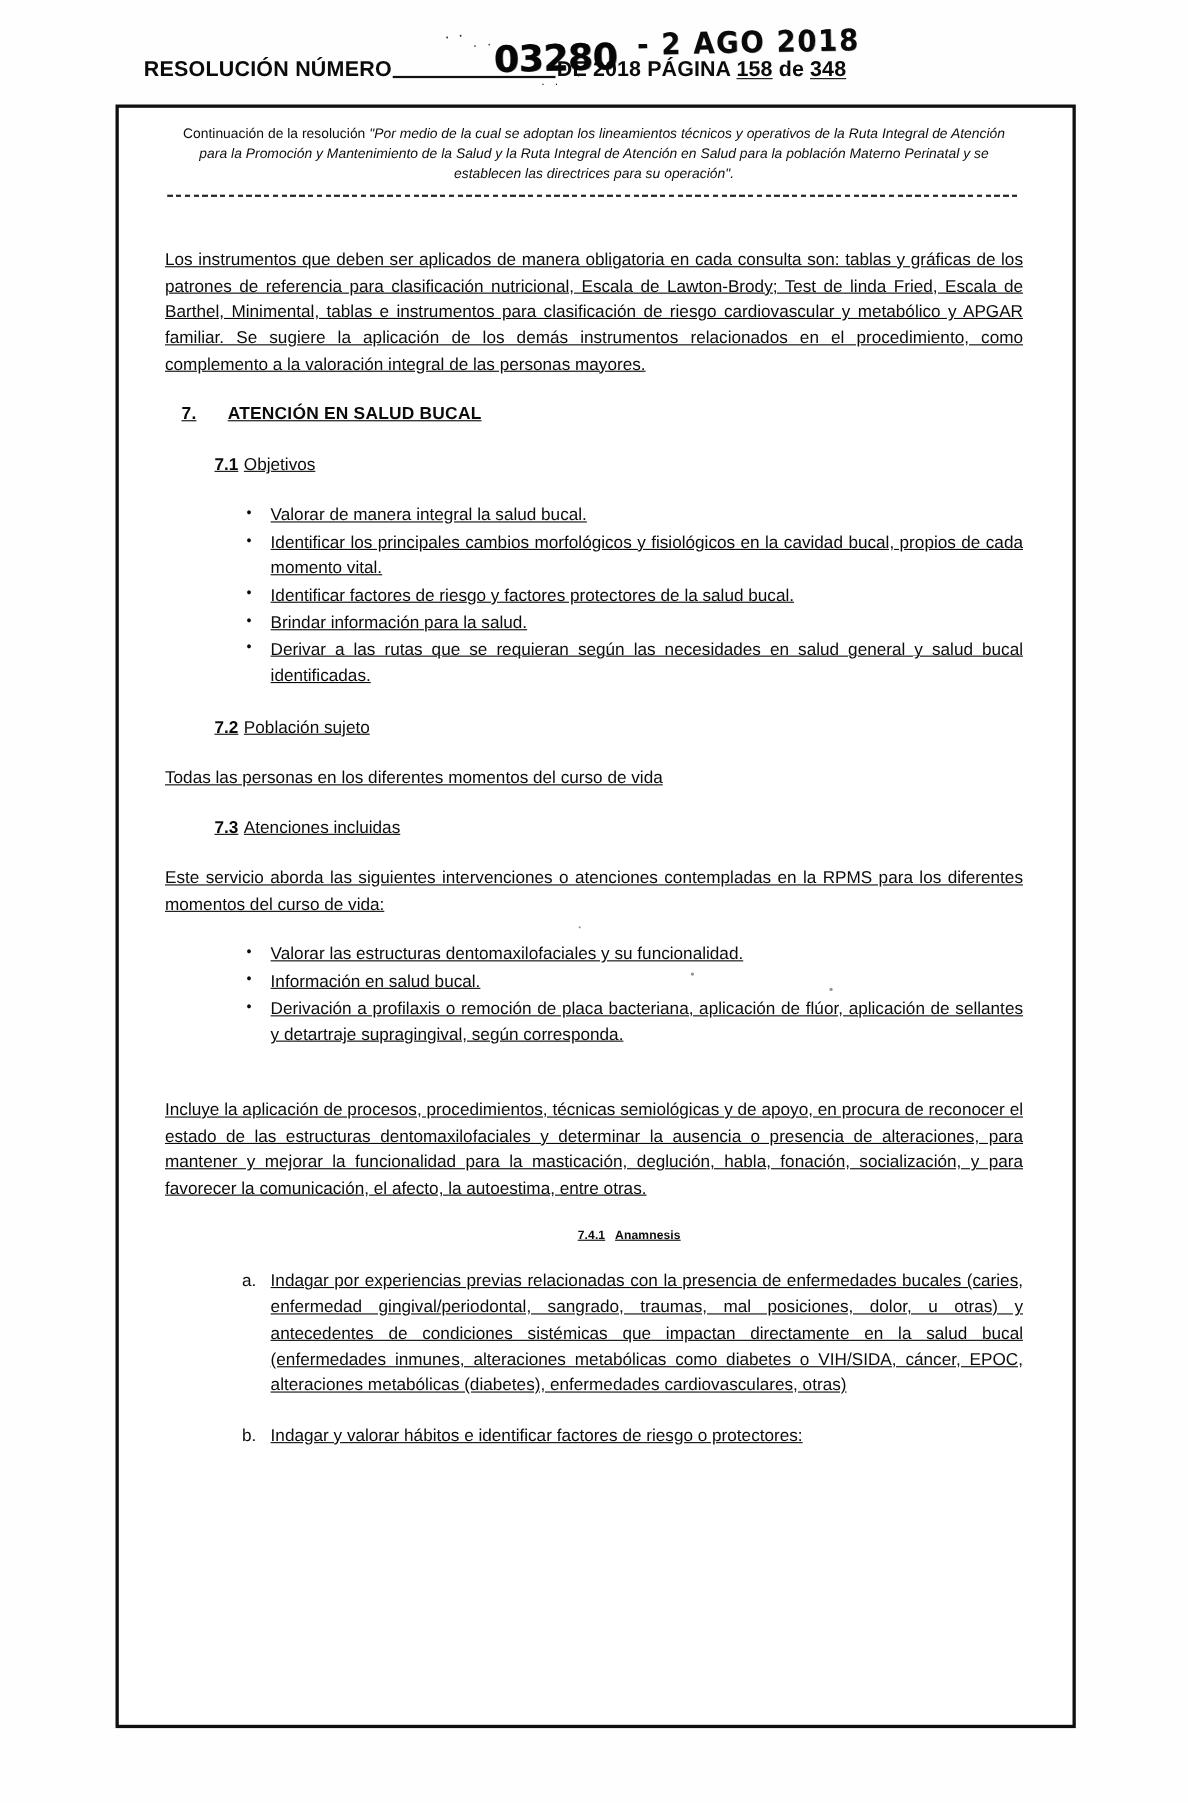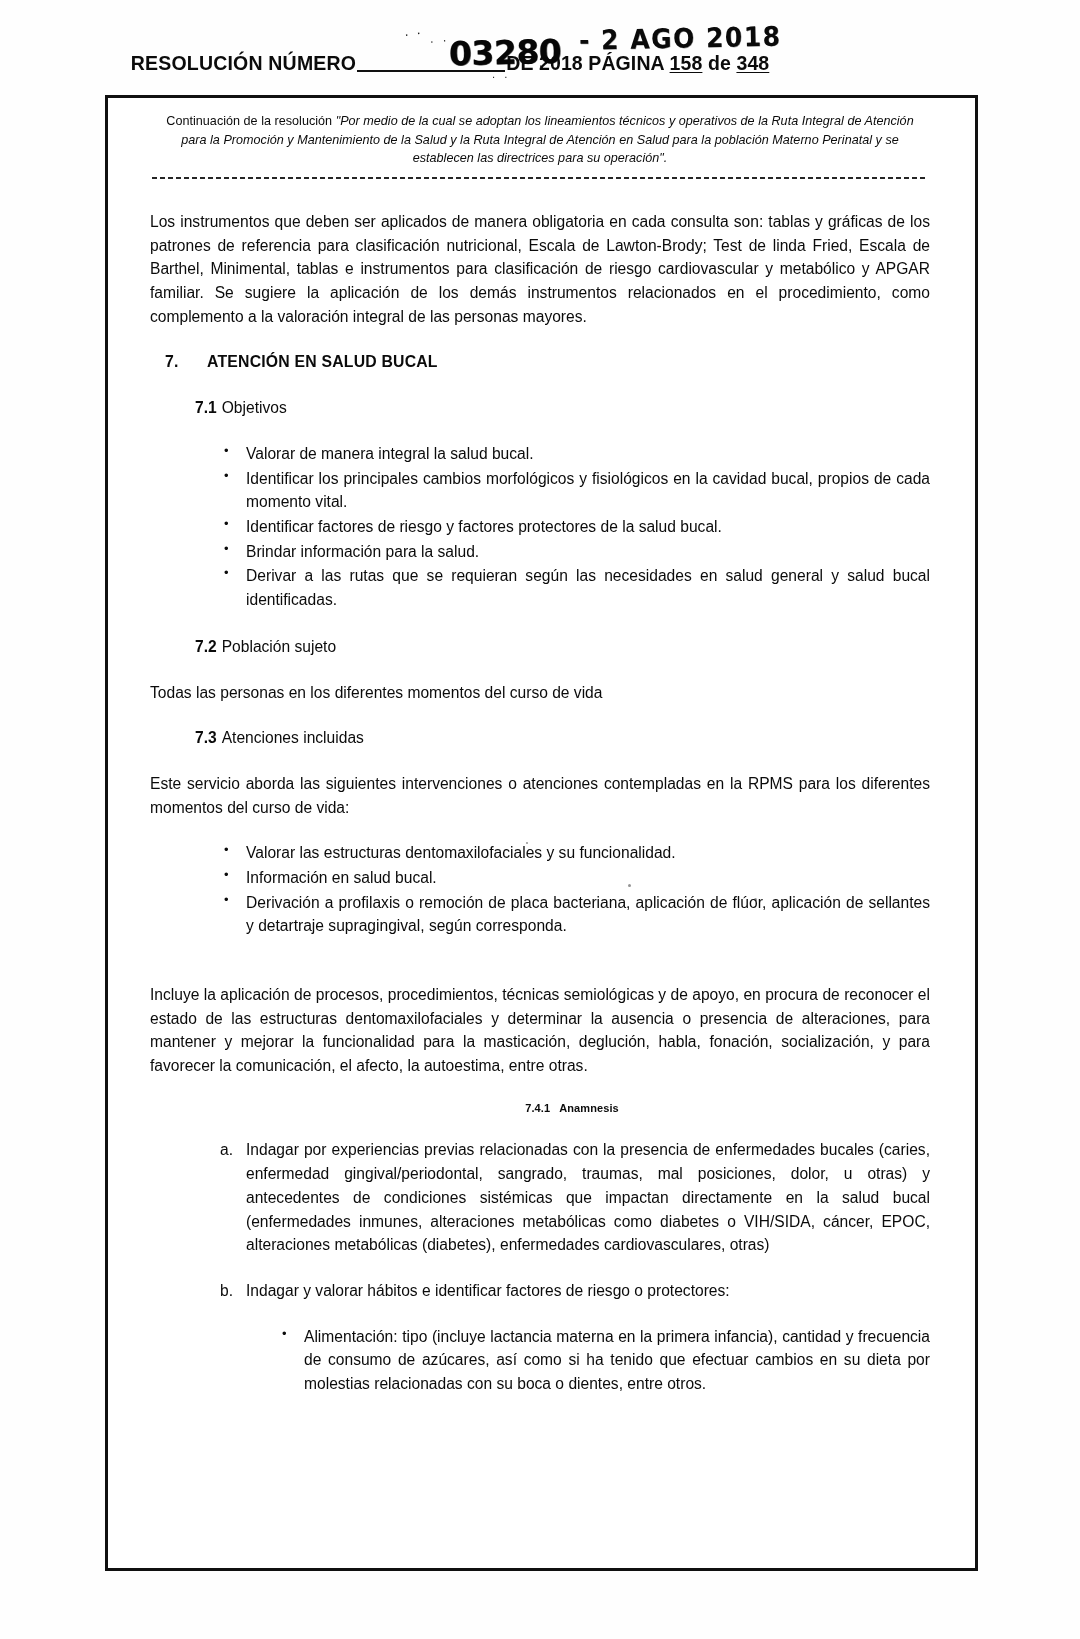--- a/index.html
+++ b/index.html
@@ -134,23 +134,24 @@
     background-image: repeating-linear-gradient(
       to right,
       #121212 0px, #121212 5px,
       rgba(255,255,255,0) 5px, rgba(255,255,255,0) 8px
     );
     opacity: 0.92;
   }
 
   
   .content {
-    margin-top: 31px;
+    margin-top: 46px;
     font-size: 15.6px;
     line-height: 1.52;
+    text-decoration: underline;
   }
 
   p.para {
     margin: 0 0 0 0;
     text-align: justify;
     text-justify: inter-word;
   }
 
   .indent-1 { margin-left: 45px; }
   .gap-md  { height: 22px; }
@@ -350,23 +351,20 @@
 
         <ol class="letters">
           <li>
             <span class="ltr">b.</span>
             <span>Indagar y valorar hábitos e identificar factores de riesgo o protectores:</span>
           </li>
         </ol>
 
         <div class="gap-md"></div>
 
-        <ul class="bullets lvl2">
-          <li>Alimentación: tipo (incluye lactancia materna en la primera infancia), cantidad y frecuencia de consumo de azúcares, así como si ha tenido que efectuar cambios en su dieta por molestias relacionadas con su  boca o dientes, entre otros.</li>
-        </ul>
 
       </div>
     </div>
 
     <span class="speckle" style="left:520px; top:786px; width:3px; height:3px;"></span>
     <span class="speckle" style="left:646px; top:800px; width:3px; height:3px;"></span>
     <span class="speckle" style="left:418px; top:744px; width:2px; height:2px;"></span>
   </div>
 
 </div>

